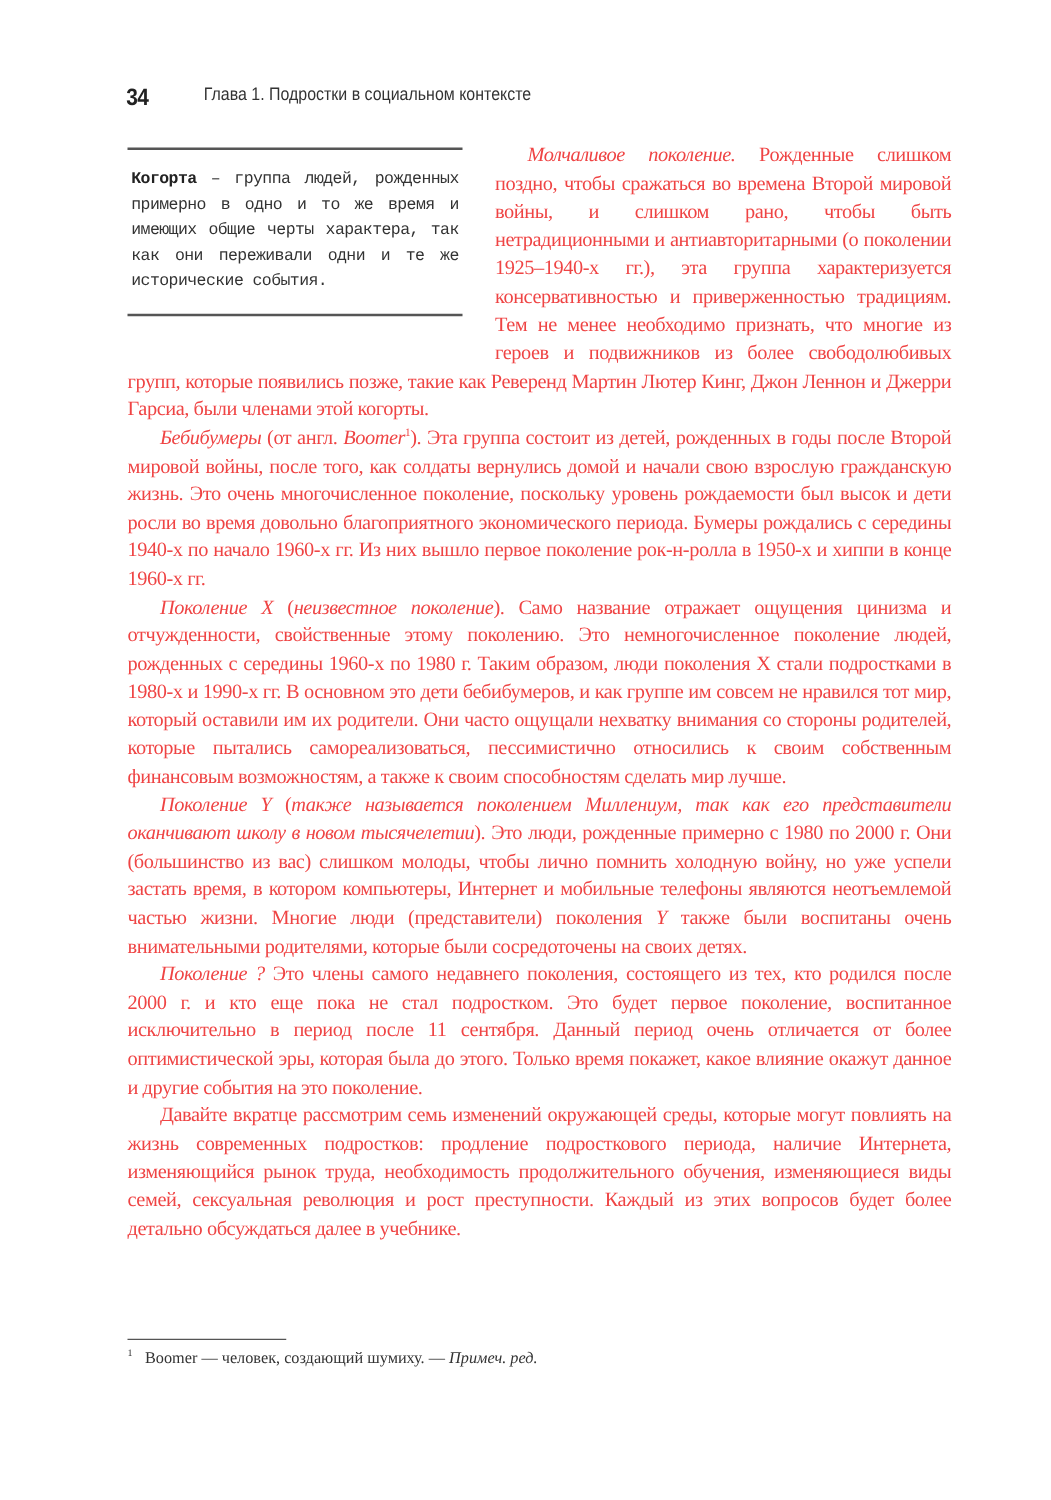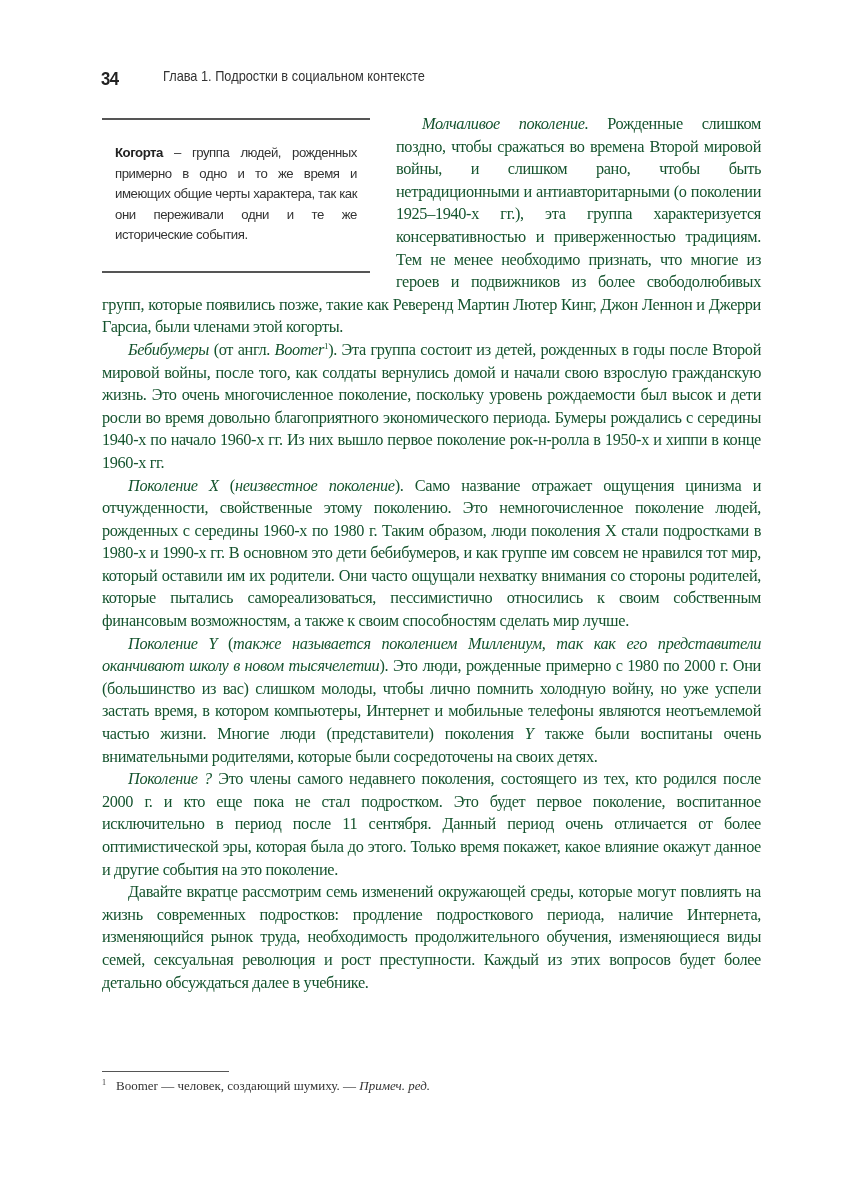--- a/index.html
+++ b/index.html
@@ -2,23 +2,23 @@
 <html><head>
 <meta charset="utf-8">
 <style>
   html, body { margin: 0; padding: 0; background: #ffffff; }
   body { width: 841px; height: 1200px; position: relative; overflow: hidden; color: #2b2b2b; }
   .page { position: absolute; left: 0; top: 0; width: 841px; height: 1200px; }
   .header { position: absolute; left: 101px; top: 68px; height: 26px; display: flex; align-items: flex-start; }
   .page-num { font-family: "Liberation Sans", sans-serif; font-weight: bold; font-size: 19px; color: #222; letter-spacing: -0.5px; transform: scaleX(0.88); transform-origin: left; width: 40px; }
   .running-head { font-family: "Liberation Sans", sans-serif; font-size: 14.5px; color: #333; transform: scaleX(0.88); transform-origin: left; margin-left: 22px; white-space: nowrap; }
   .sidebar { position: absolute; left: 102px; top: 118px; width: 268px; border-top: 2px solid #555; border-bottom: 2px solid #555; padding: 10px 0 12px 0; }
-  .sidebar p { margin: 13px; font-family: Liberation Sans, sans-serif; font-size: 13.2px; line-height: 20.5px; color: #333; letter-spacing: -0.45px; text-align: justify; }
+  .sidebar p { margin: 3px; font-family: Liberation Mono, monospace; font-size: 13.2px; line-height: 20.5px; color: #333; letter-spacing: -0.45px; text-align: justify; }
   .sidebar b { color: #222; }
-  .body-text { position: absolute; left: 102px; top: 113px; width: 659px; font-family: "Liberation Serif", serif; font-size: 16.3px; line-height: 22.6px; color: #14532d; text-align: justify; letter-spacing: -0.35px; }
+  .body-text { position: absolute; left: 102px; top: 113px; width: 659px; font-family: "Liberation Serif", serif; font-size: 16.3px; line-height: 22.6px; color: #ef4444; text-align: justify; letter-spacing: -0.35px; }
   .body-text p { margin: 0; text-indent: 26px; }
   .float-box { float: left; width: 294px; height: 166px; }
   .sup { font-size: 9px; vertical-align: super; line-height: 0; }
   .footnote-rule { position: absolute; left: 102px; top: 1071px; width: 127px; border-top: 1px solid #555; }
   .footnote { position: absolute; left: 102px; top: 1078px; font-family: Liberation Serif, serif; font-size: 13px; color: #333; white-space: nowrap; }
   .footnote .fn-mark { font-size: 8px; vertical-align: super; margin-right: 10px; }
 </style>
 </head>
 <body>
 

